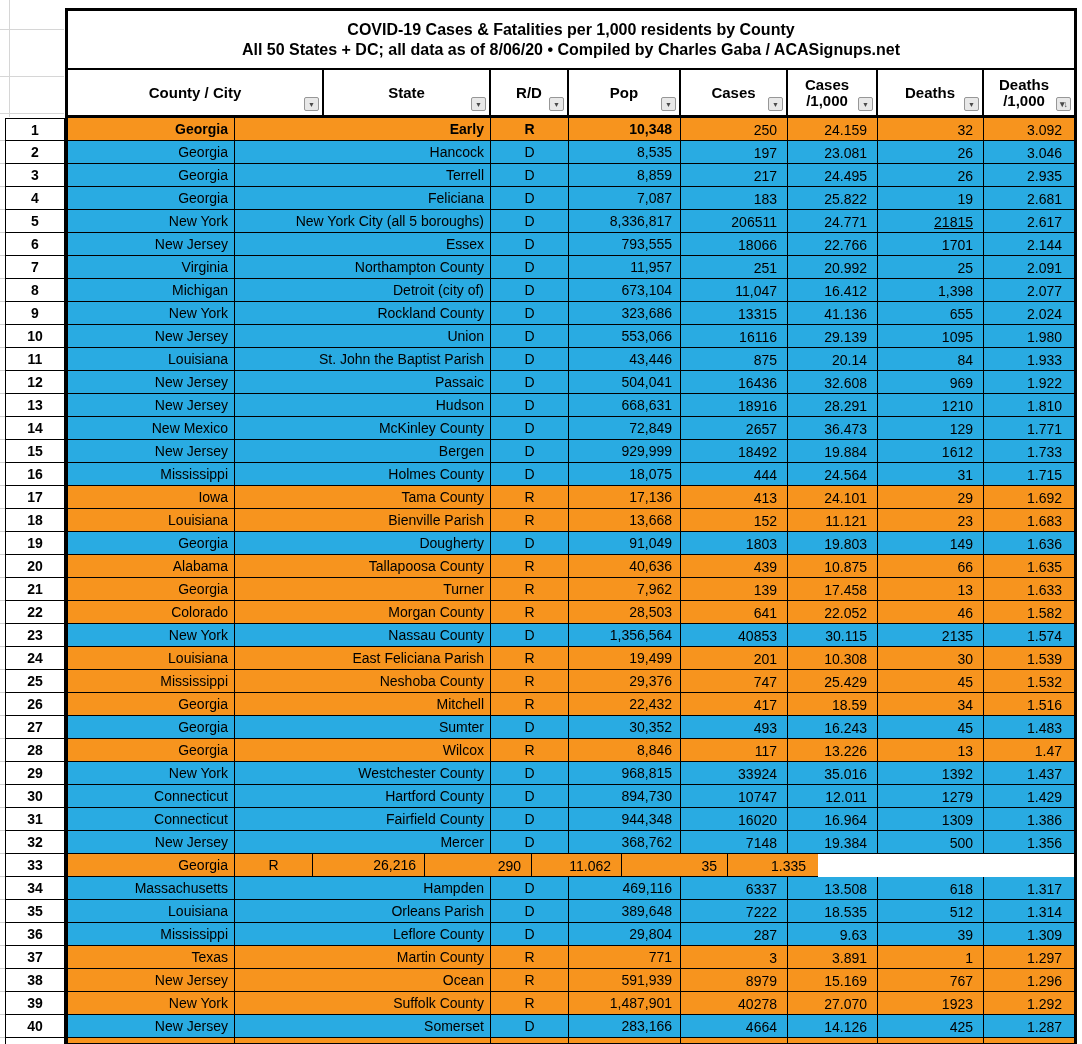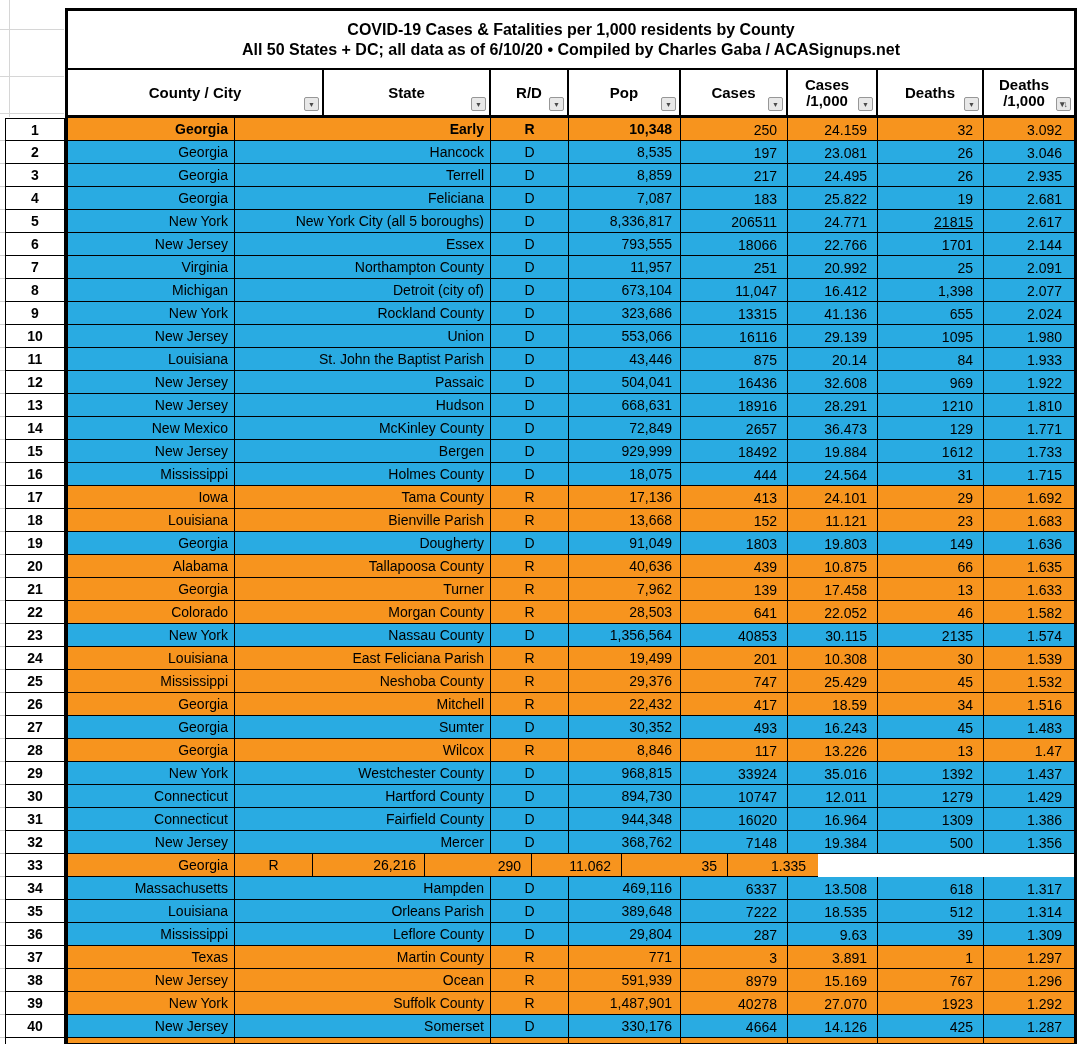--- a/index.html
+++ b/index.html
@@ -103,21 +103,21 @@
       <div class="rn">37</div>
       <div class="rn">38</div>
       <div class="rn">39</div>
       <div class="rn">40</div>
       <div class="rn partial"></div>
     </div>
 
   <div class="tbl">
     <div class="title-box">
       <div class="title-line">COVID-19 Cases &amp; Fatalities per 1,000 residents by County</div>
-      <div class="title-line">All 50 States + DC; all data as of 6/10/20  • Compiled by Charles Gaba / ACASignups.net</div>
+      <div class="title-line">All 50 States + DC; all data as of 8/06/20  • Compiled by Charles Gaba / ACASignups.net</div>
     </div>
     <div class="header-row" id="header-row">
         <div class="hcell col1">
           <span>County / City</span>
           <div class="fbtn">▼</div>
         </div>
         <div class="hcell col0">
           <span>State</span>
           <div class="fbtn">▼</div>
         </div>
@@ -539,21 +539,21 @@
           <div class="cell col3 a-r" style="background: rgb(247, 148, 30);">1,487,901</div>
           <div class="cell col4 a-r num-off" style="background: rgb(247, 148, 30);">40278</div>
           <div class="cell col5 a-r num-off" style="background: rgb(247, 148, 30);">27.070</div>
           <div class="cell col6 a-r num-off" style="background: rgb(247, 148, 30);">1923</div>
           <div class="cell col7 a-r num-off last" style="background: rgb(247, 148, 30);">1.292</div>
         </div>
         <div class="row">
           <div class="cell col0 a-r" style="background: rgb(41, 171, 226);">New Jersey</div>
           <div class="cell col1 a-r" style="background: rgb(41, 171, 226);">Somerset</div>
           <div class="cell col2 a-c" style="background: rgb(41, 171, 226);">D</div>
-          <div class="cell col3 a-r" style="background: rgb(41, 171, 226);">330,176</div>
+          <div class="cell col3 a-r" style="background: rgb(41, 171, 226);">283,166</div>
           <div class="cell col4 a-r num-off" style="background: rgb(41, 171, 226);">4664</div>
           <div class="cell col5 a-r num-off" style="background: rgb(41, 171, 226);">14.126</div>
           <div class="cell col6 a-r num-off" style="background: rgb(41, 171, 226);">425</div>
           <div class="cell col7 a-r num-off last" style="background: rgb(41, 171, 226);">1.287</div>
         </div>
         <div class="row partial">
           <div class="cell col0" style="background: rgb(247, 148, 30);"></div>
           <div class="cell col1" style="background: rgb(247, 148, 30);"></div>
           <div class="cell col2" style="background: rgb(247, 148, 30);"></div>
           <div class="cell col3" style="background: rgb(247, 148, 30);"></div>

